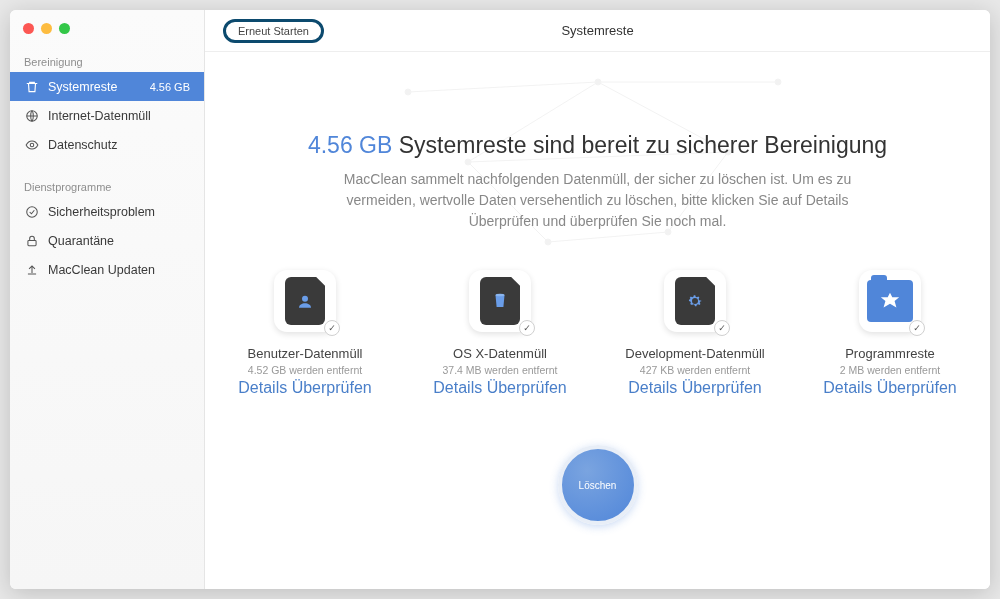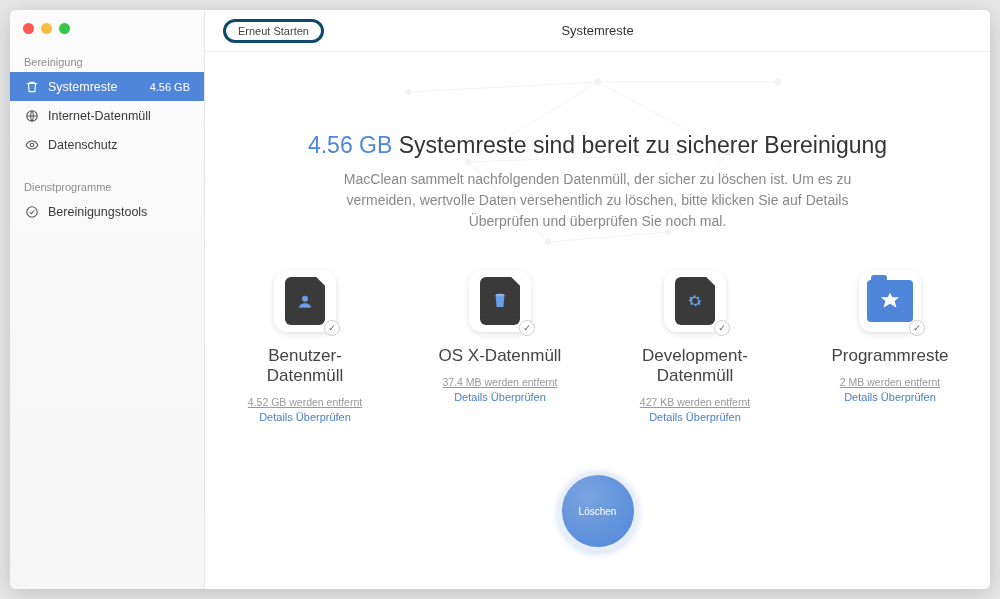--- a/index.html
+++ b/index.html
@@ -209,34 +209,33 @@
       background: #fff;
       border: 1px solid #d0d0d0;
       border-radius: 50%;
       display: flex;
       align-items: center;
       justify-content: center;
       font-size: 9px;
       color: #555;
     }
     .cat-title {
-      font-size: 17px;
+      font-size: 13px;
       color: #444;
       margin-top: 14px;
       text-align: center;
     }
     .cat-size {
       font-size: 10.5px;
       color: #999;
-      margin-top: 10px;
+      margin-top: 3px;
       text-align: center;
-      text-decoration: underline;
     }
     .cat-link {
-      font-size: 11px;
+      font-size: 16px;
       color: #4a7fc9;
       margin-top: 3px;
       cursor: pointer;
       text-align: center;
     }
     .delete-btn {
       margin-top: 48px;
       width: 80px;
       height: 80px;
       border-radius: 50%;
@@ -297,21 +296,38 @@
     <div class="section-spacer"></div>
     <div class="section-header">Dienstprogramme</div>
     <div class="sidebar-items">
       <div class="sidebar-item">
         <span class="icon">
           <svg width="14" height="14" viewBox="0 0 24 24" fill="none" stroke="#555" stroke-width="1.8">
               <circle cx="12" cy="12" r="9"></circle>
               <path d="M8 12l3 3 5-6"></path>
             </svg>
         </span>
-        <span class="label">Bereinigungstools</span>
+        <span class="label">Sicherheitsproblem</span>
+      </div>
+      <div class="sidebar-item">
+        <span class="icon">
+          <svg width="14" height="14" viewBox="0 0 24 24" fill="none" stroke="#555" stroke-width="1.8">
+              <rect x="5" y="11" width="14" height="9" rx="1.5"></rect>
+              <path d="M8 11V8a4 4 0 0 1 8 0v3"></path>
+            </svg>
+        </span>
+        <span class="label">Quarantäne</span>
+      </div>
+      <div class="sidebar-item">
+        <span class="icon">
+          <svg width="14" height="14" viewBox="0 0 24 24" fill="none" stroke="#555" stroke-width="1.8">
+              <path d="M12 17V5M7 10l5-5 5 5M5 19h14"></path>
+            </svg>
+        </span>
+        <span class="label">MacClean Updaten</span>
       </div>
     </div>
   </aside>
 
   <main class="main">
     <div class="main-header">
       <button class="restart-btn">Erneut Starten</button>
       <div class="main-title">Systemreste</div>
     </div>
 

